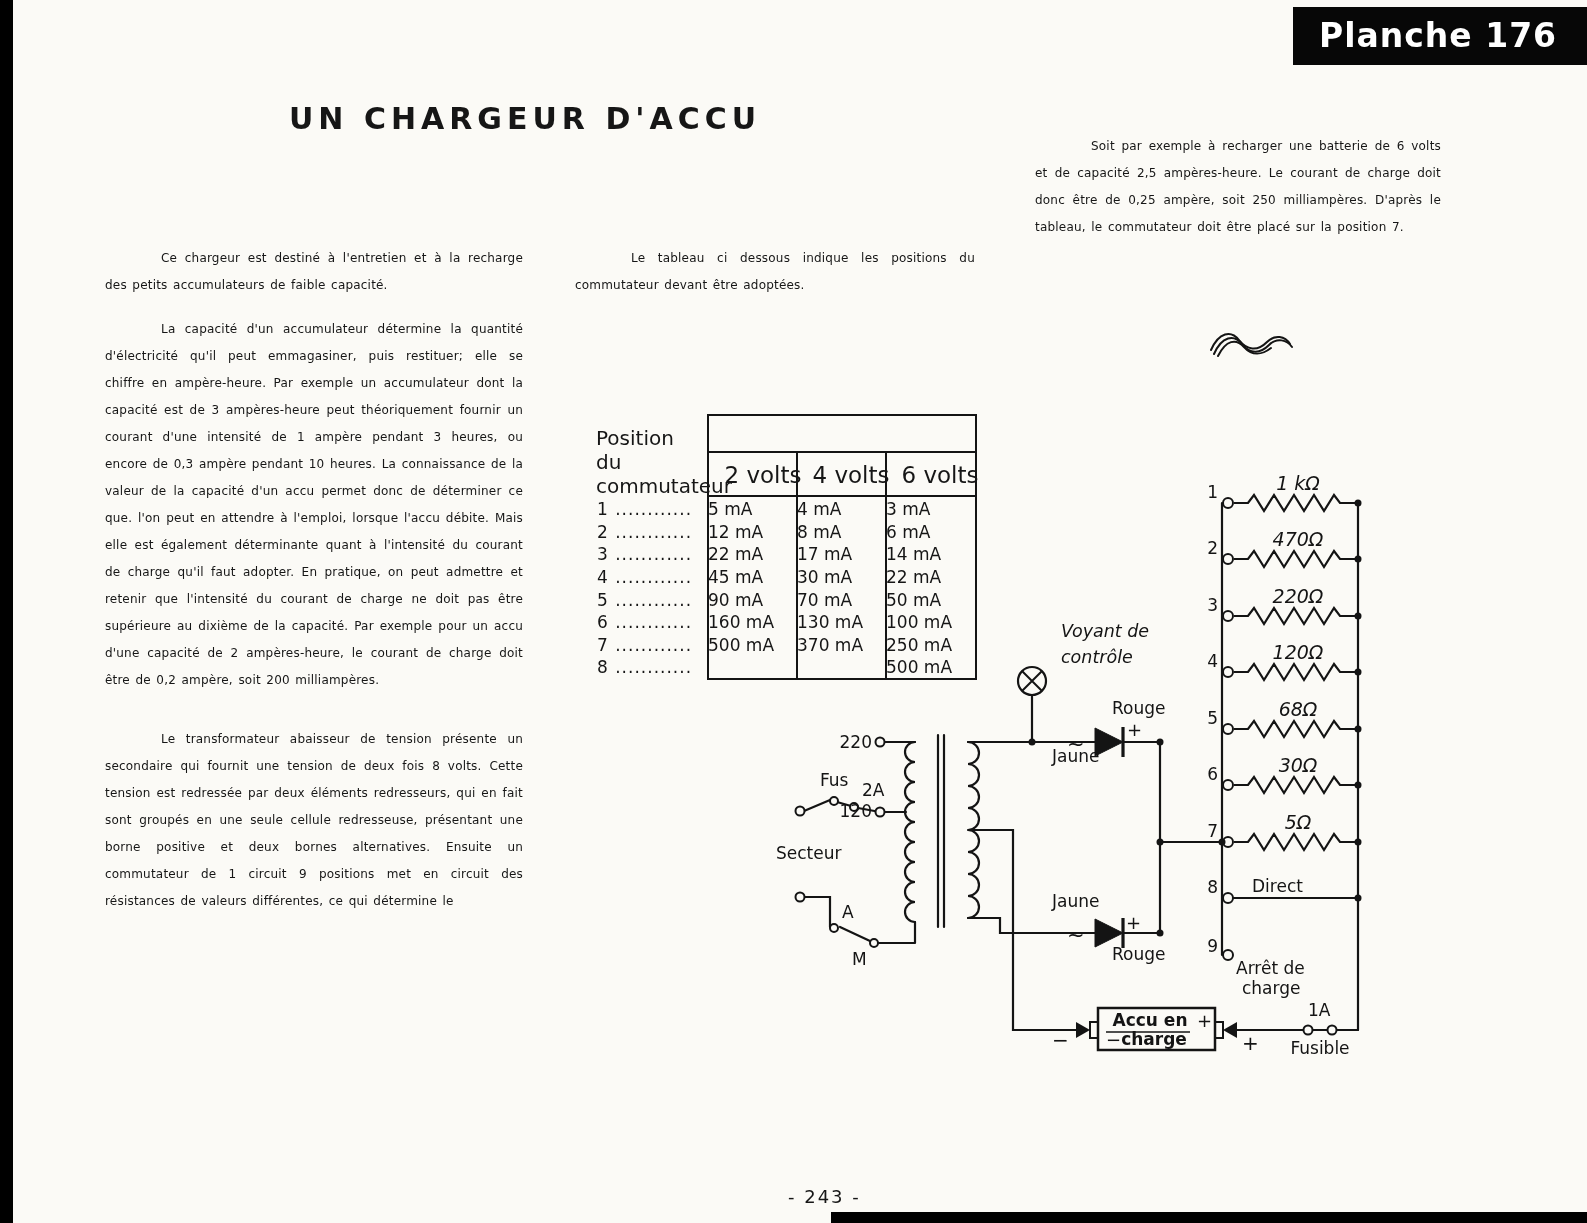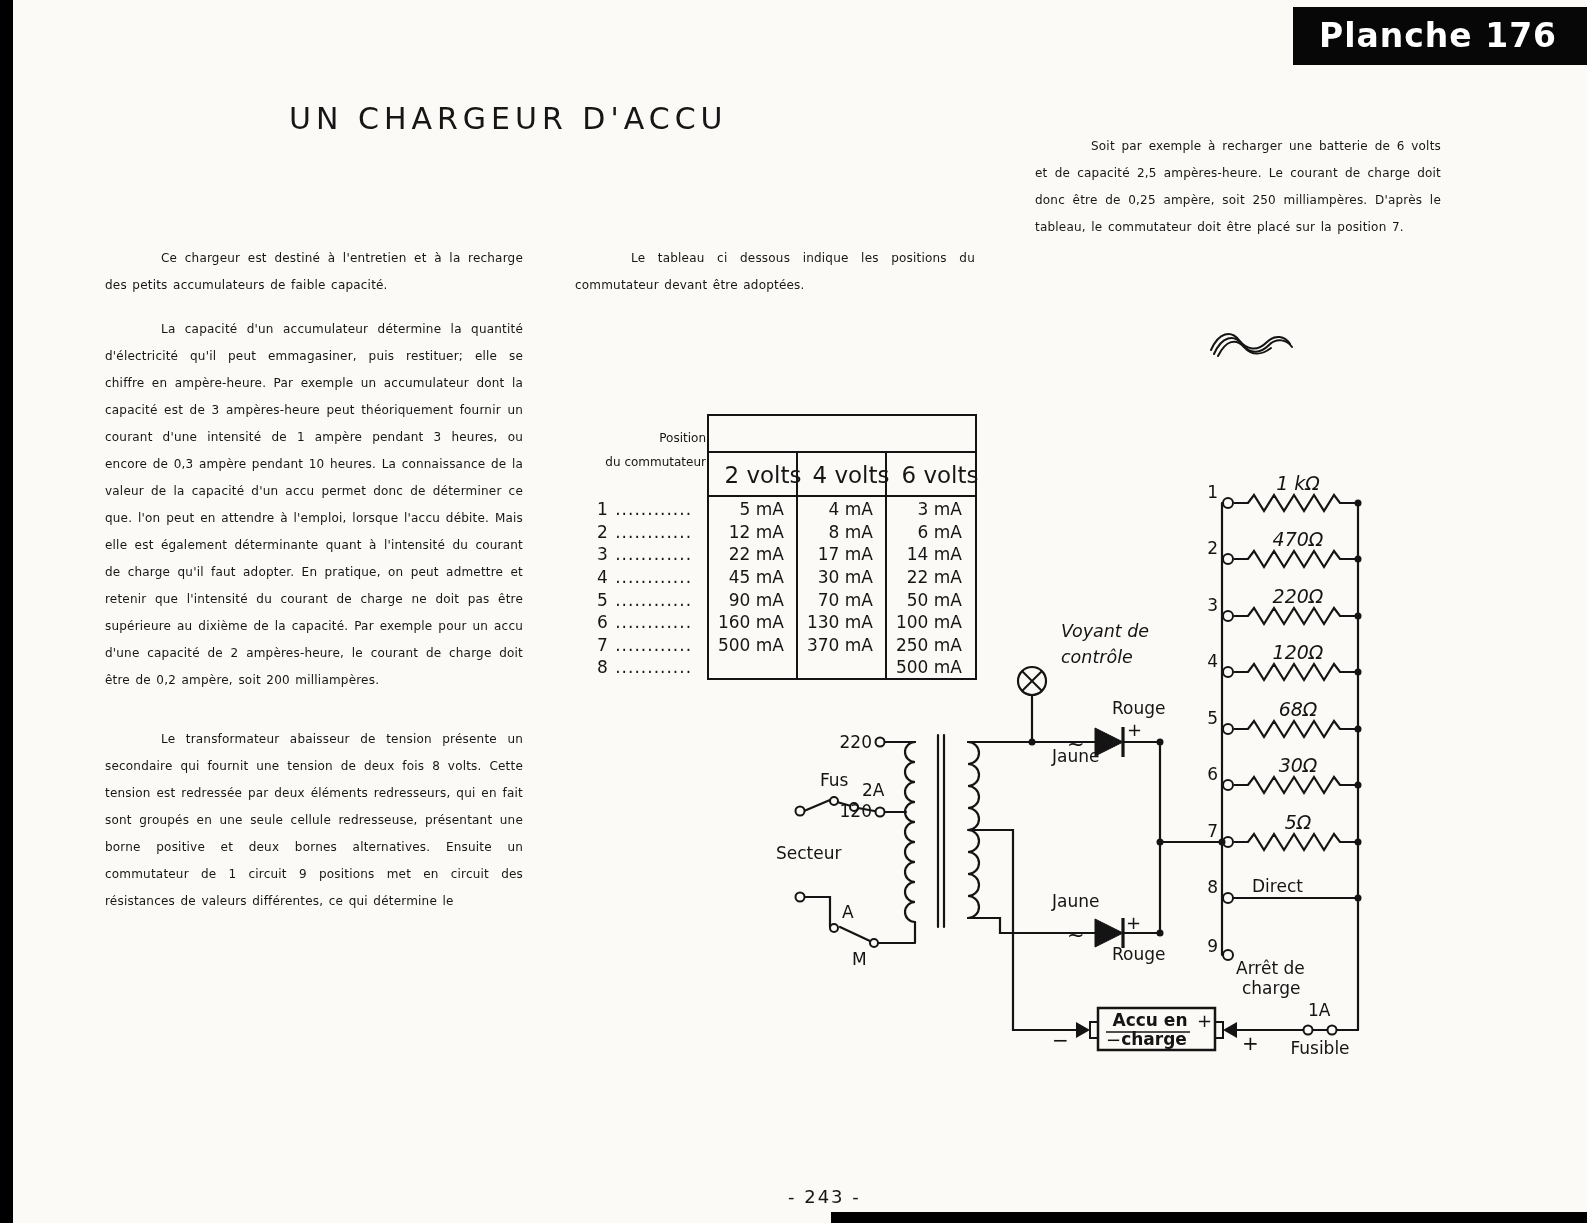--- a/index.html
+++ b/index.html
@@ -10,41 +10,41 @@
     font-family:"DejaVu Sans",sans-serif;
     color:#161616;
     overflow:hidden;
   }
   .edge-left{position:absolute;left:0;top:0;width:13px;height:100%;background:#000}
   .bottom-strip{position:absolute;left:831px;top:1212px;width:756px;height:11px;background:#000}
   .plate{
     position:absolute;left:1293px;top:7px;width:320px;height:58px;background:#070707;
     color:#fff;font-size:33px;font-weight:bold;line-height:58px;padding-left:26px;letter-spacing:1px;
   }
-  .title{position:absolute;left:289px;top:101px;font-size:30px;font-weight:normal;letter-spacing:5px}
+  .title{position:absolute;left:289px;top:101px;font-size:30px;font-weight:bold;letter-spacing:5px}
   .col{position:absolute;font-size:12px;line-height:27px;text-align:justify;letter-spacing:.2px;word-spacing:1.5px}
   .col p{text-indent:56px;margin-bottom:17px}
   .col p.noindent{text-indent:0}
   .col p.gap-top{margin-top:32px}
   #leftcol{left:105px;top:245px;width:418px}
   #midcol{left:575px;top:245px;width:400px}
   #rightcol{left:1035px;top:133px;width:406px}
   .flourish{position:absolute;left:1205px;top:324px}
   .pagenum{position:absolute;left:788px;top:1186px;font-size:18px;letter-spacing:2px}
 
   
   .acc-table{position:absolute;left:588px;top:414px;width:390px;height:268px;font-size:17px}
   .tline{position:absolute;background:#141414}
-  .pos-head{position:absolute;left:0;top:12px;width:118px;text-align:right;font-size:12px;line-height:24px}
+  .pos-head{position:absolute;left:8px;top:12px;width:118px;text-align:left;font-size:20px;line-height:24px}
   .group-head{position:absolute;left:120px;top:6px;width:268px;height:30px;text-align:center;font-size:17.5px;line-height:30px}
   .volt-head{position:absolute;top:48px;width:108px;text-align:center;font-size:23px}
   .trows{position:absolute;left:0;top:84px;width:389px}
   .trow{display:flex;height:22.6px;align-items:center}
   .tpos{width:120px;padding-left:9px;letter-spacing:1px}
-  .tval{width:89px;text-align:right;padding-right:13px}
+  .tval{width:89px;padding-right:13px}
 
   
   .schematic{position:absolute;left:770px;top:455px}
   .schematic text{font-family:"DejaVu Sans",sans-serif;fill:#141414}
 </style>
 </head>
 <body>
 
 <div class="edge-left"></div>
 <div class="bottom-strip"></div>

